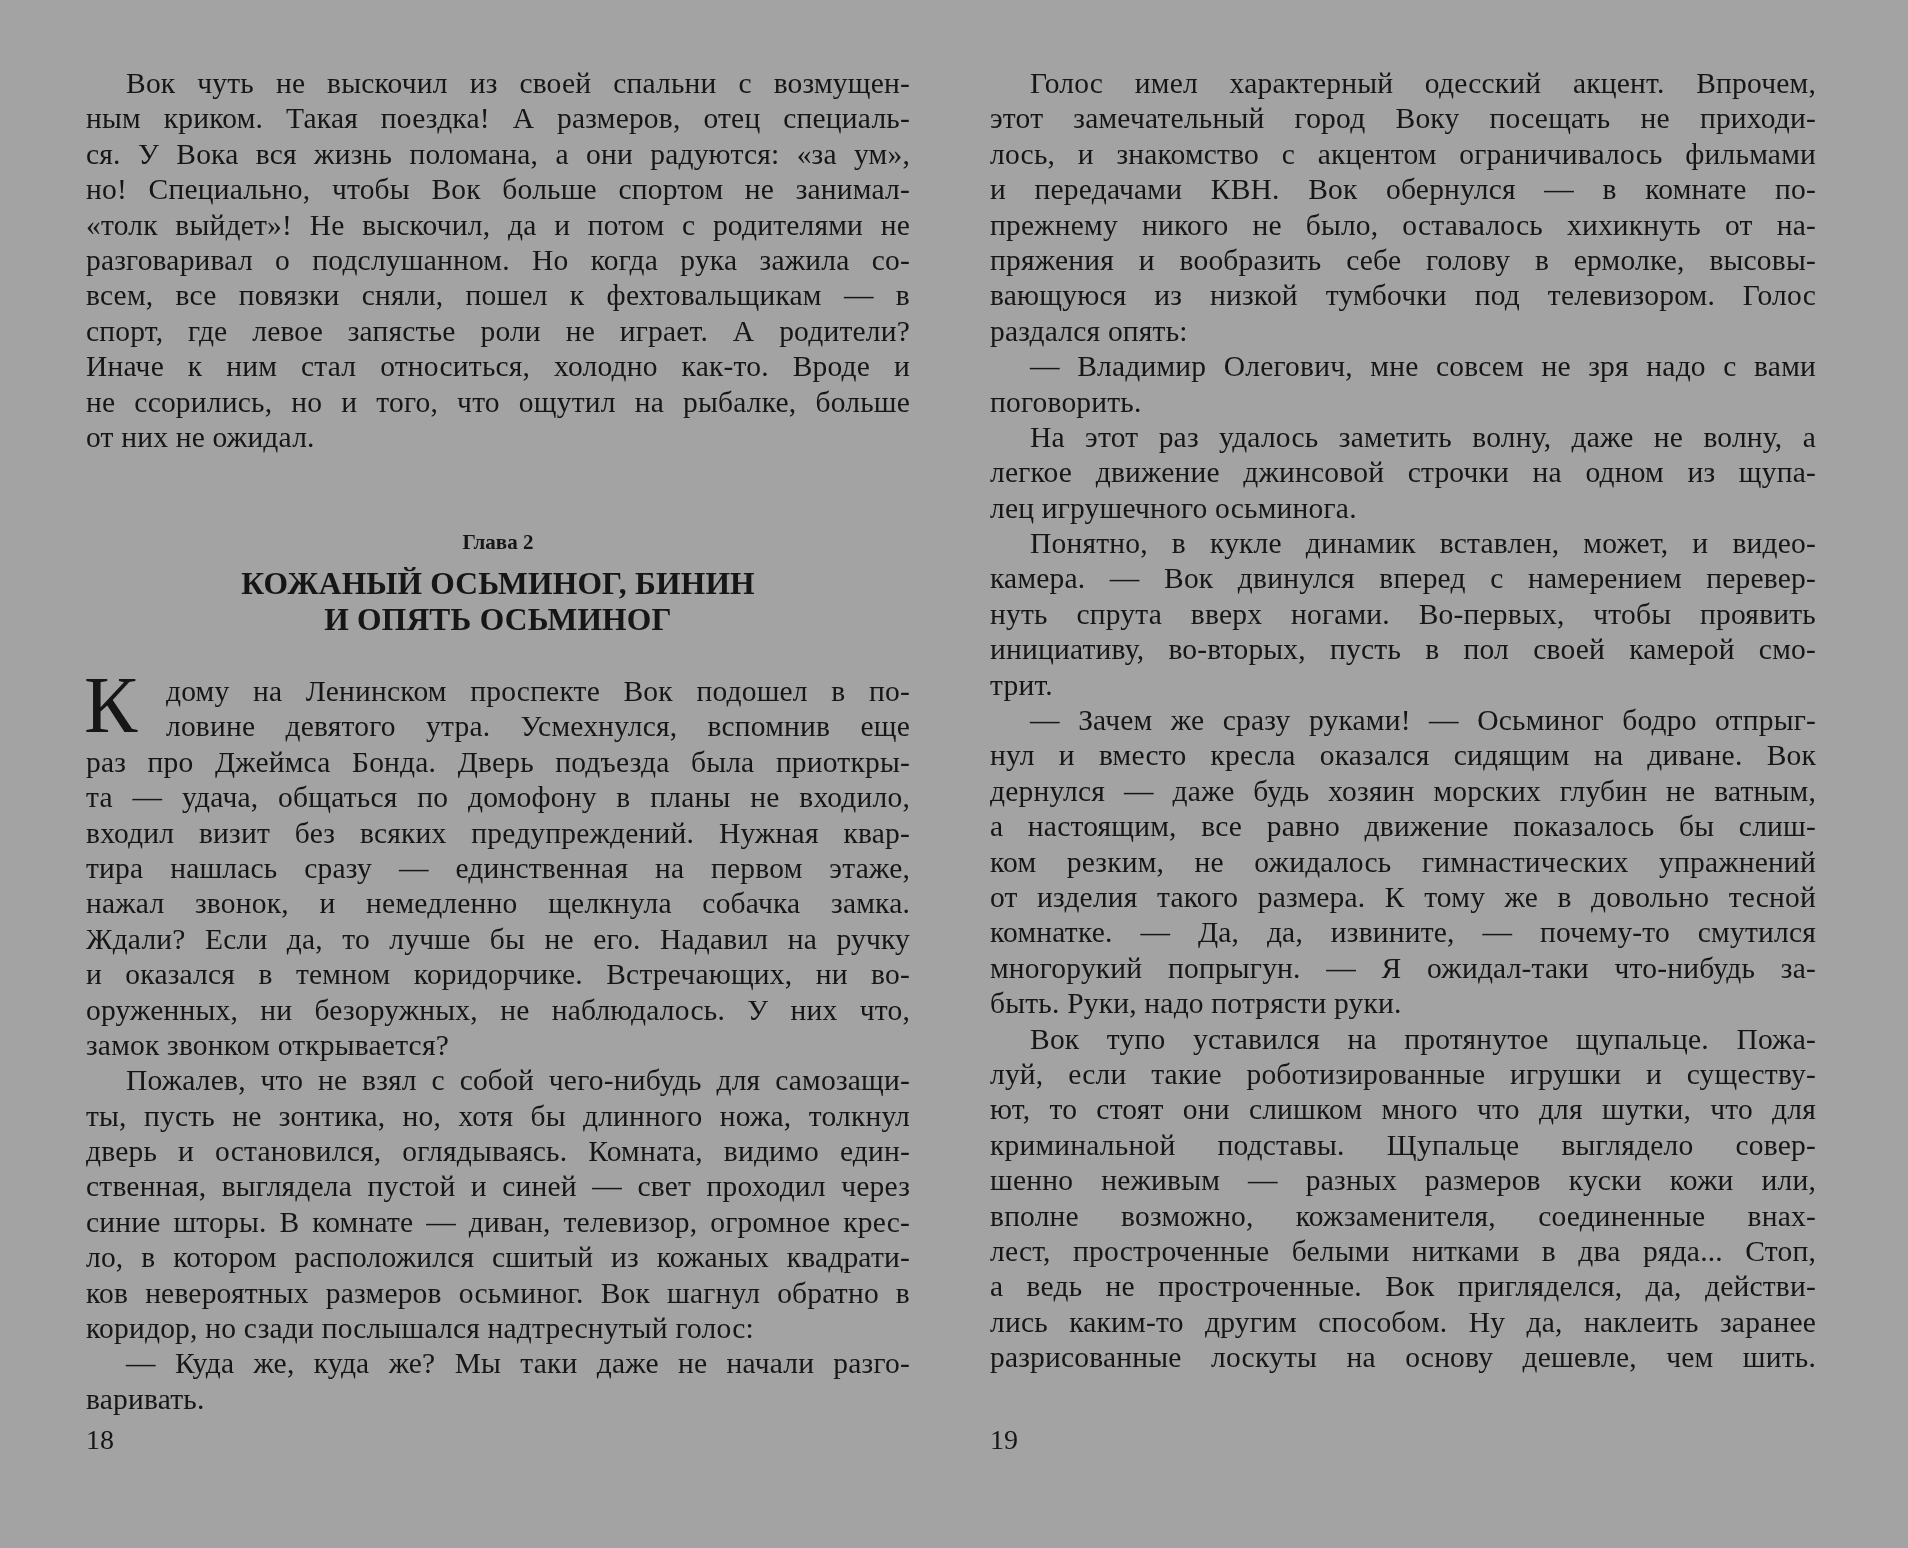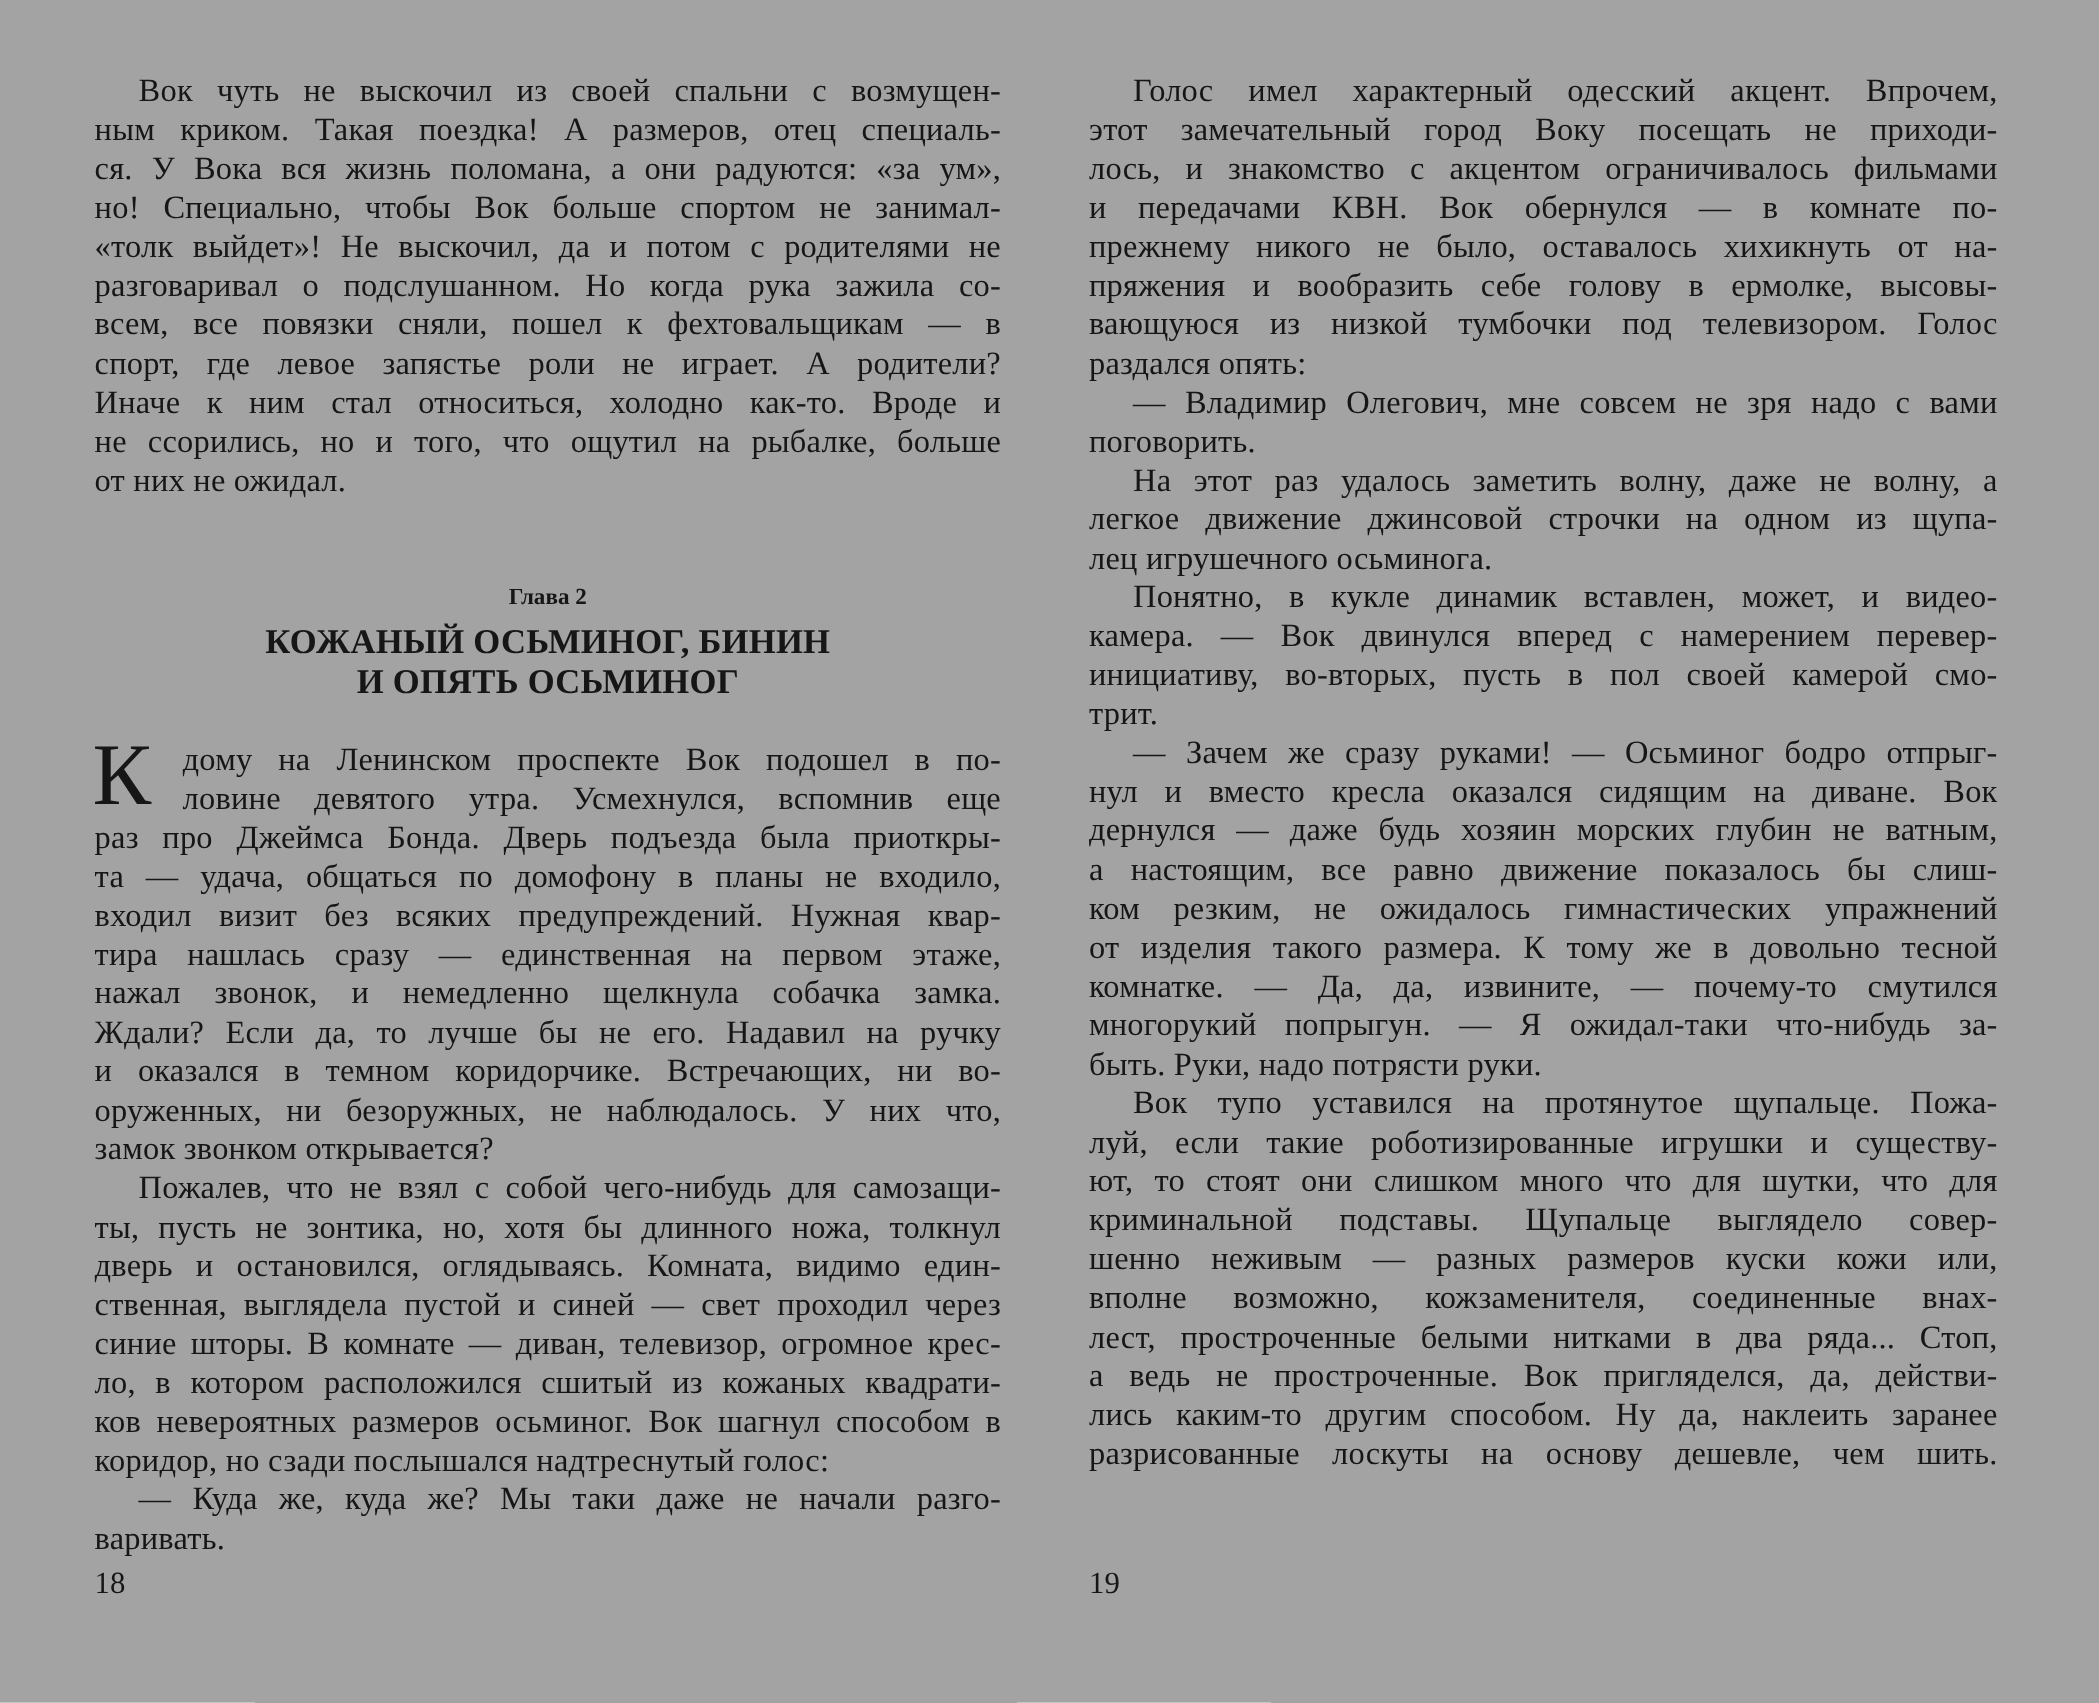--- a/index.html
+++ b/index.html
@@ -122,21 +122,21 @@
           <div class="line just">Ждали? Если да, то лучше бы не его. Надавил на ручку</div>
           <div class="line just">и оказался в темном коридорчике. Встречающих, ни во-</div>
           <div class="line just">оруженных, ни безоружных, не наблюдалось. У них что,</div>
           <div class="line">замок звонком открывается?</div>
           <div class="line just ind">Пожалев, что не взял с собой чего-нибудь для самозащи-</div>
           <div class="line just">ты, пусть не зонтика, но, хотя бы длинного ножа, толкнул</div>
           <div class="line just">дверь и остановился, оглядываясь. Комната, видимо един-</div>
           <div class="line just">ственная, выглядела пустой и синей — свет проходил через</div>
           <div class="line just">синие шторы. В комнате — диван, телевизор, огромное крес-</div>
           <div class="line just">ло, в котором расположился сшитый из кожаных квадрати-</div>
-          <div class="line just">ков невероятных размеров осьминог. Вок шагнул способом в</div>
+          <div class="line just">ков невероятных размеров осьминог. Вок шагнул обратно в</div>
           <div class="line">коридор, но сзади послышался надтреснутый голос:</div>
           <div class="line just ind">— Куда же, куда же? Мы таки даже не начали разго-</div>
           <div class="line">варивать.</div>
         </div>
     </div>
 
     <div class="page-number" style="top:1424px">18</div>
   </div>
 
   <div class="page page-right">
@@ -150,20 +150,21 @@
         <div class="line just">пряжения и вообразить себе голову в ермолке, высовы-</div>
         <div class="line just">вающуюся из низкой тумбочки под телевизором. Голос</div>
         <div class="line">раздался опять:</div>
         <div class="line just ind">— Владимир Олегович, мне совсем не зря надо с вами</div>
         <div class="line">поговорить.</div>
         <div class="line just ind">На этот раз удалось заметить волну, даже не волну, а</div>
         <div class="line just">легкое движение джинсовой строчки на одном из щупа-</div>
         <div class="line">лец игрушечного осьминога.</div>
         <div class="line just ind">Понятно, в кукле динамик вставлен, может, и видео-</div>
         <div class="line just">камера. — Вок двинулся вперед с намерением перевер-</div>
+        <div class="line just">нуть спрута вверх ногами. Во-первых, чтобы проявить</div>
         <div class="line just">инициативу, во-вторых, пусть в пол своей камерой смо-</div>
         <div class="line">трит.</div>
         <div class="line just ind">— Зачем же сразу руками! — Осьминог бодро отпрыг-</div>
         <div class="line just">нул и вместо кресла оказался сидящим на диване. Вок</div>
         <div class="line just">дернулся — даже будь хозяин морских глубин не ватным,</div>
         <div class="line just">а настоящим, все равно движение показалось бы слиш-</div>
         <div class="line just">ком резким, не ожидалось гимнастических упражнений</div>
         <div class="line just">от изделия такого размера. К тому же в довольно тесной</div>
         <div class="line just">комнатке. — Да, да, извините, — почему-то смутился</div>
         <div class="line just">многорукий попрыгун. — Я ожидал-таки что-нибудь за-</div>

